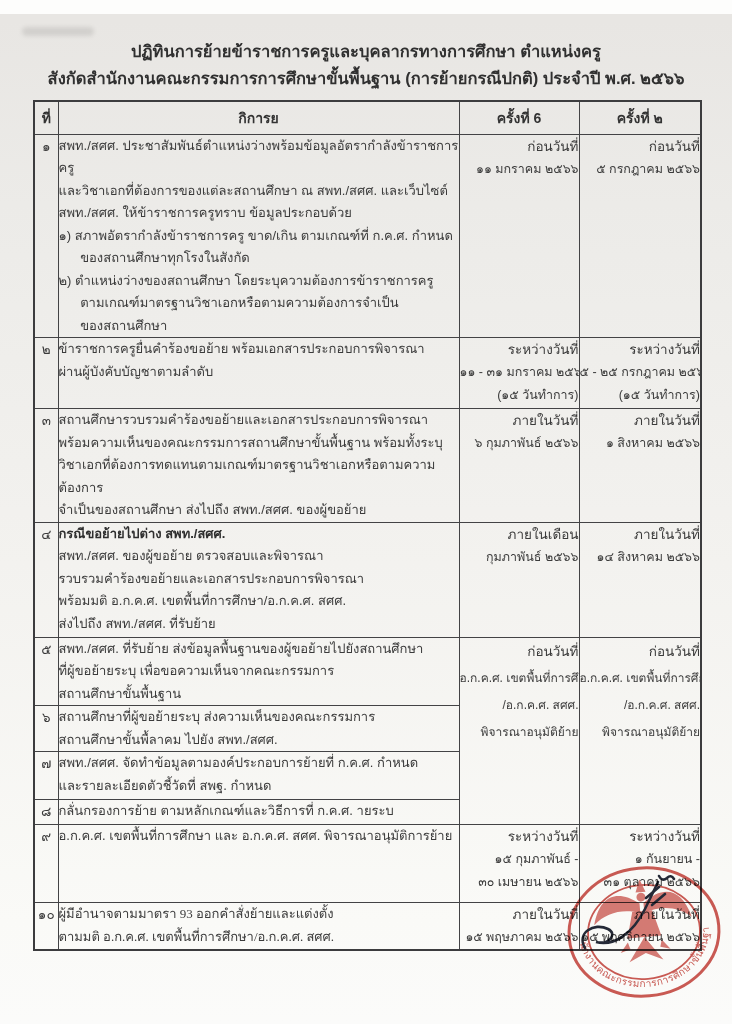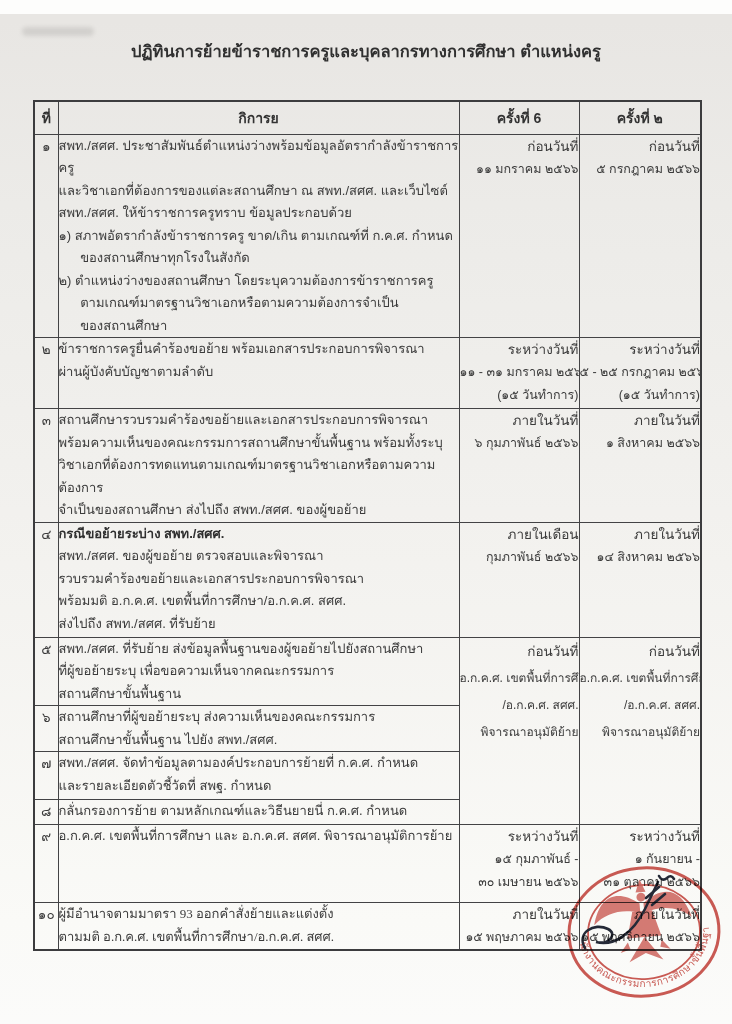--- a/index.html
+++ b/index.html
@@ -56,20 +56,21 @@
 </style>
 </head>
 <body>
 
 <div class="page">
   <div class="top-strip"></div>
   <div class="smudge"></div>
 
   <div class="title">
     <div>ปฏิทินการย้ายข้าราชการครูและบุคลากรทางการศึกษา ตำแหน่งครู</div>
+    <div>สังกัดสำนักงานคณะกรรมการการศึกษาขั้นพื้นฐาน (การย้ายกรณีปกติ) ประจำปี พ.ศ. ๒๕๖๖</div>
   </div>
 
   <table class="cal">
     <colgroup>
       <col style="width:24px">
         <col style="width:401px">
         <col style="width:120px">
         <col style="width:122px">
     </colgroup>
     <tbody>
@@ -111,21 +112,21 @@
 พร้อมความเห็นของคณะกรรมการสถานศึกษาขั้นพื้นฐาน พร้อมทั้งระบุ
 วิชาเอกที่ต้องการทดแทนตามเกณฑ์มาตรฐานวิชาเอกหรือตามความต้องการ
 จำเป็นของสถานศึกษา ส่งไปถึง สพท./สศศ. ของผู้ขอย้าย</td>
       <td class="dates">ภายในวันที่
 ๖ กุมภาพันธ์ ๒๕๖๖</td>
       <td class="dates">ภายในวันที่
 ๑ สิงหาคม ๒๕๖๖</td>
     </tr>
     <tr class="h115">
       <td class="no">๔</td>
-      <td class="act"><span class="lead">กรณีขอย้ายระบ่าง สพท./สศศ.</span><span>
+      <td class="act"><span class="lead">กรณีขอย้ายไปต่าง สพท./สศศ.</span><span>
 </span><span>สพท./สศศ. ของผู้ขอย้าย ตรวจสอบและพิจารณา
 รวบรวมคำร้องขอย้ายและเอกสารประกอบการพิจารณา
 พร้อมมติ อ.ก.ค.ศ. เขตพื้นที่การศึกษา/อ.ก.ค.ศ. สศศ.
 ส่งไปถึง สพท./สศศ. ที่รับย้าย</span></td>
       <td class="dates">ภายในเดือน
 กุมภาพันธ์ ๒๕๖๖</td>
       <td class="dates">ภายในวันที่
 ๑๔ สิงหาคม ๒๕๖๖</td>
     </tr>
     <tr class="h68">
@@ -138,30 +139,30 @@
 /อ.ก.ค.ศ. สศศ.
 พิจารณาอนุมัติย้าย</td>
       <td class="dates dates-merged" rowspan="4">ก่อนวันที่
 อ.ก.ค.ศ. เขตพื้นที่การศึกษา
 /อ.ก.ค.ศ. สศศ.
 พิจารณาอนุมัติย้าย</td>
     </tr>
     <tr class="h44">
       <td class="no">๖</td>
       <td class="act">สถานศึกษาที่ผู้ขอย้ายระบุ ส่งความเห็นของคณะกรรมการ
-สถานศึกษาขั้นพื้นฐาน ไปยัง สพท./สศศ.</td>
+สถานศึกษาขั้นพื้ลาคม ไปยัง สพท./สศศ.</td>
     </tr>
     <tr class="h48">
       <td class="no">๗</td>
       <td class="act">สพท./สศศ. จัดทำข้อมูลตามองค์ประกอบการย้ายที่ ก.ค.ศ. กำหนด
 และรายละเอียดตัวชี้วัดที่ สพฐ. กำหนด</td>
     </tr>
     <tr class="h25">
       <td class="no">๘</td>
-      <td class="act">กลั่นกรองการย้าย ตามหลักเกณฑ์และวิธีนยายนี่ ก.ค.ศ. กำหนด</td>
+      <td class="act">กลั่นกรองการย้าย ตามหลักเกณฑ์และวิธีการที่ ก.ค.ศ. ายระบ</td>
     </tr>
     <tr class="h78">
       <td class="no">๙</td>
       <td class="act">อ.ก.ค.ศ. เขตพื้นที่การศึกษา และ อ.ก.ค.ศ. สศศ. พิจารณาอนุมัติการย้าย</td>
       <td class="dates">ระหว่างวันที่
 ๑๕ กุมภาพันธ์ -
 ๓๐ เมษายน ๒๕๖๖</td>
       <td class="dates">ระหว่างวันที่
 ๑ กันยายน -
 ๓๑ ตุลาคม ๒๕๖๖</td>

